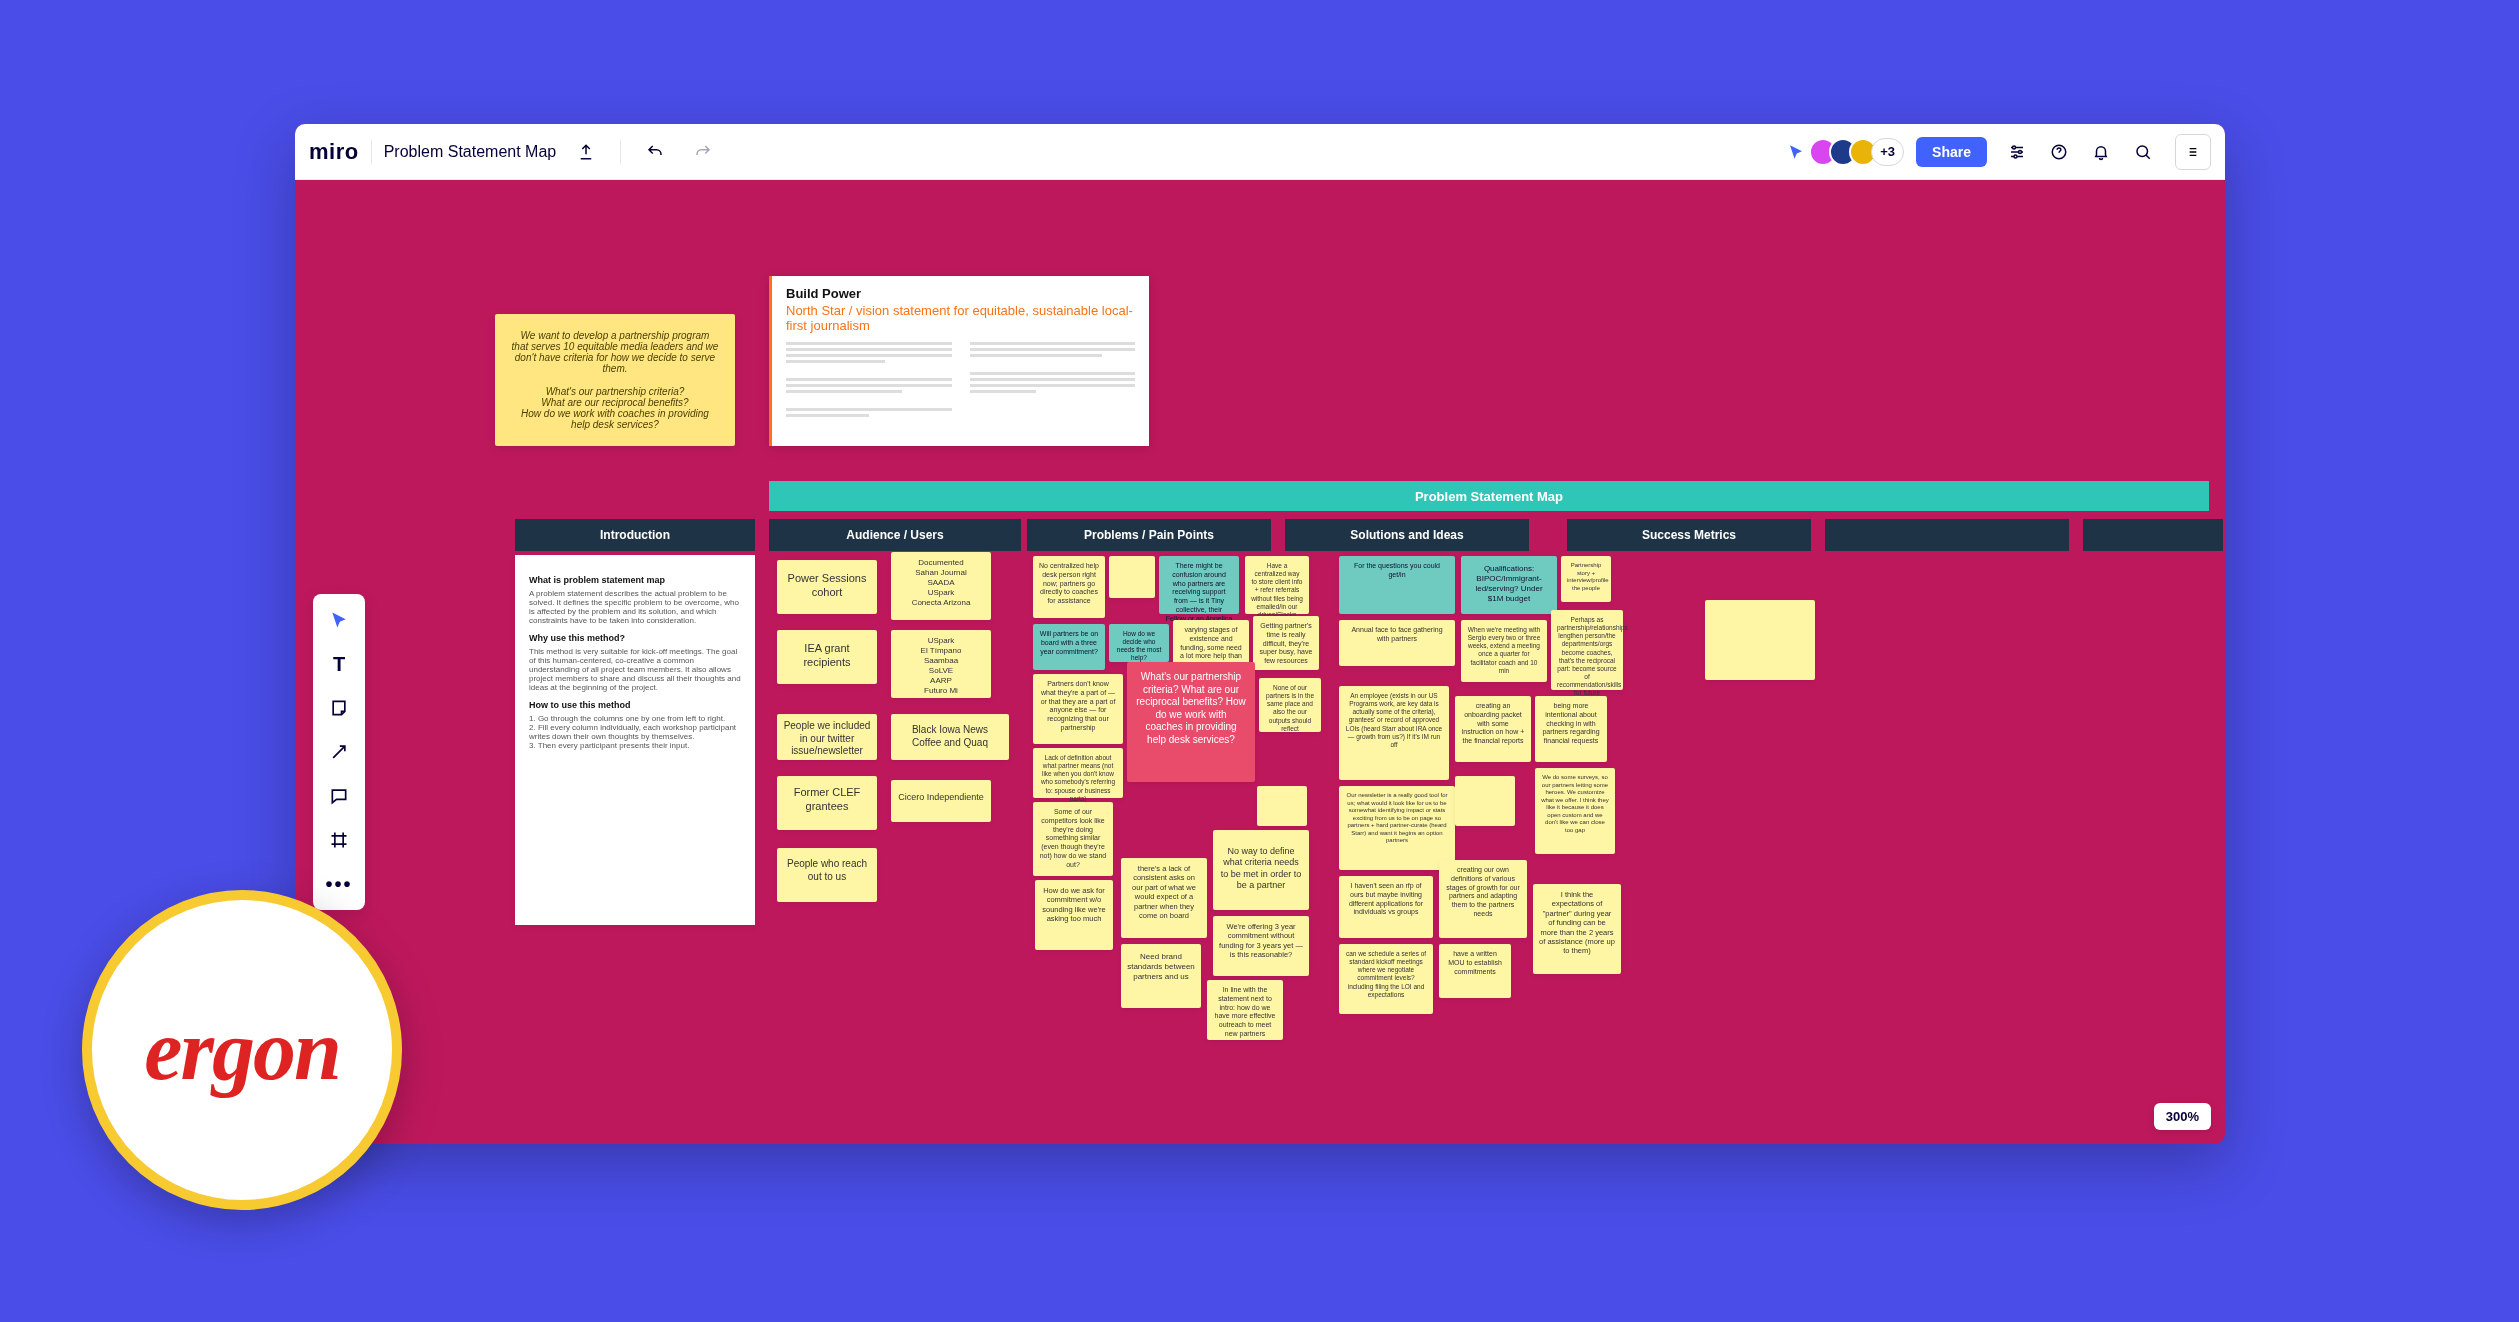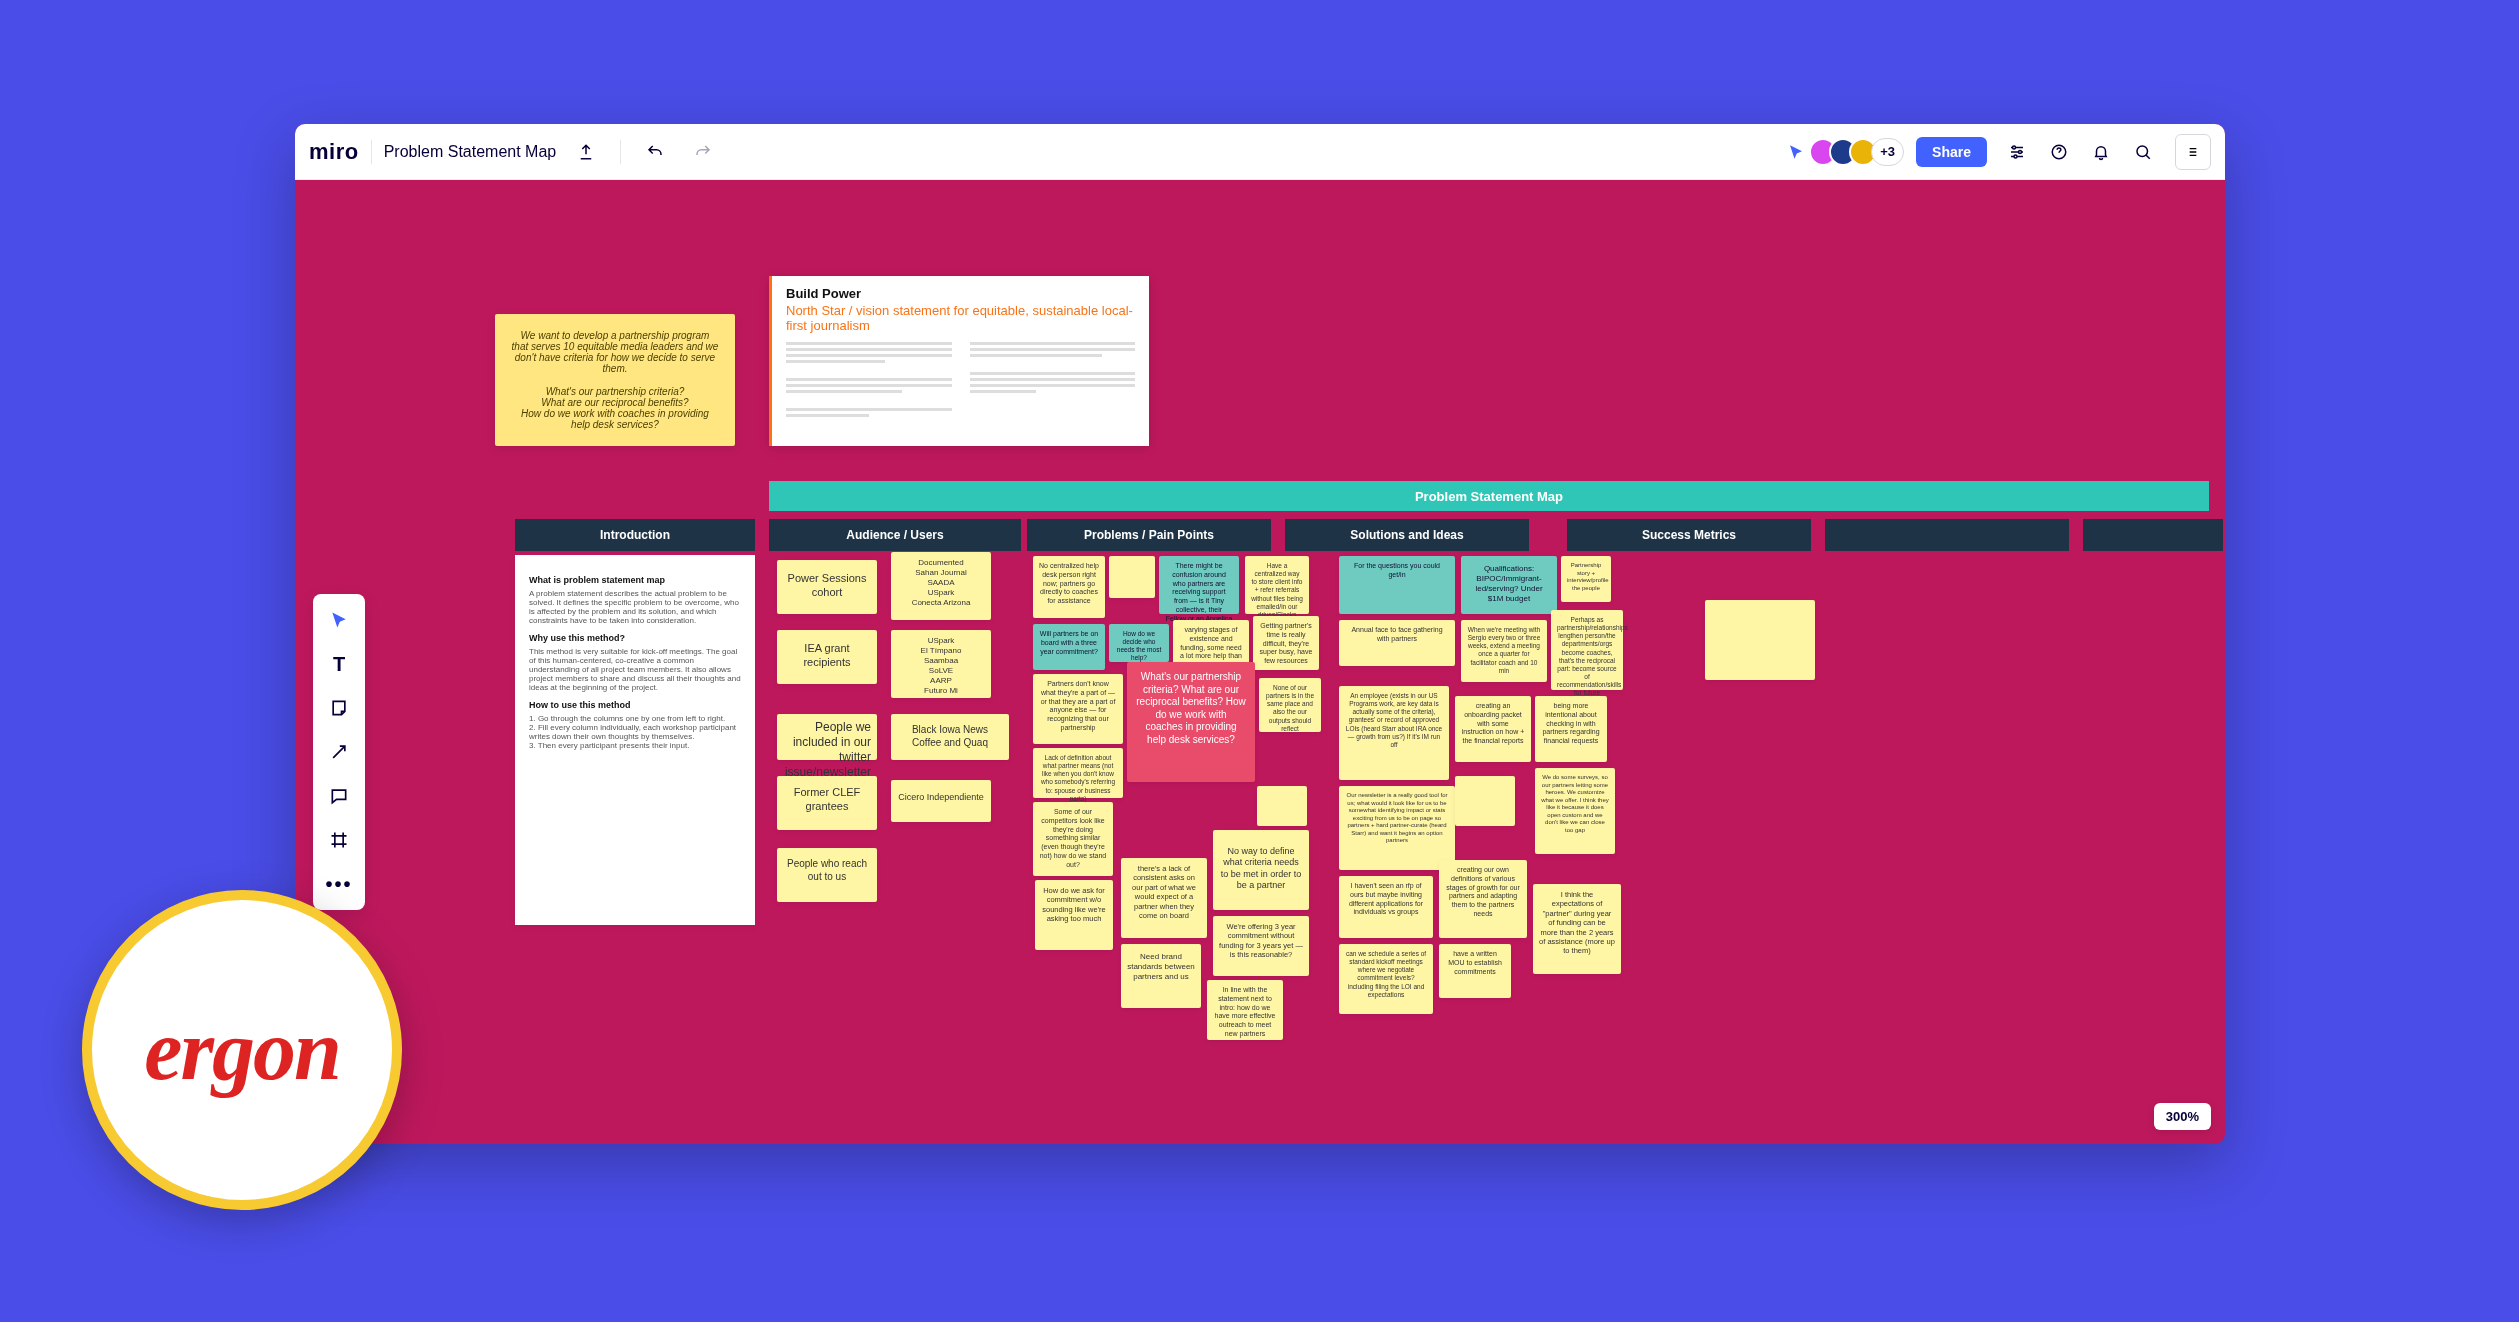--- a/index.html
+++ b/index.html
@@ -286,21 +286,21 @@
 SAADA
 USpark
 Conecta Arizona</div>
     <div class="note y" style="left:482px; top:450px; width:100px; height:54px;text-align:center;font-size:11px;padding-top:12px">IEA grant recipients</div>
     <div class="note y" style="left:596px; top:450px; width:100px; height:68px;text-align:center;font-size:8px;white-space:pre-line">USpark
 El Tímpano
 Saambaa
 SoLVE
 AARP
 Futuro Mi</div>
-    <div class="note y" style="left:482px; top:534px; width:100px; height:46px;text-align:right;font-size:12px">People we included in our twitter issue/newsletter</div>
+    <div class="note y" style="left:482px; top:534px; width:100px; height:46px;text-align:center;font-size:10px">People we included in our twitter issue/newsletter</div>
     <div class="note y" style="left:596px; top:534px; width:118px; height:46px;text-align:center;font-size:10px;white-space:pre-line;padding-top:10px">Black Iowa News
 Coffee and Quaq</div>
     <div class="note y" style="left:482px; top:596px; width:100px; height:54px;text-align:center;font-size:11px;padding-top:10px">Former CLEF grantees</div>
     <div class="note y" style="left:596px; top:600px; width:100px; height:42px;text-align:center;font-size:9px;padding-top:12px">Cicero Independiente</div>
     <div class="note y" style="left:482px; top:668px; width:100px; height:54px;text-align:center;font-size:10px;padding-top:10px">People who reach out to us</div>
 
     <div class="note y" style="left:738px; top:376px; width:72px; height:62px;font-size:7px;text-align:center">No centralized help desk person right now; partners go directly to coaches for assistance</div>
     <div class="note t" style="left:864px; top:376px; width:80px; height:58px;font-size:7px;text-align:center">There might be confusion around who partners are receiving support from — is it Tiny collective, their Fellow or an Angelica equivalent?</div>
     <div class="note y" style="left:950px; top:376px; width:64px; height:58px;font-size:6.5px;text-align:center">Have a centralized way to store client info + refer referrals without files being emailed/in our drives/Slacks</div>
     <div class="note t" style="left:738px; top:444px; width:72px; height:46px;font-size:7px;text-align:center">Will partners be on board with a three year commitment?</div>

